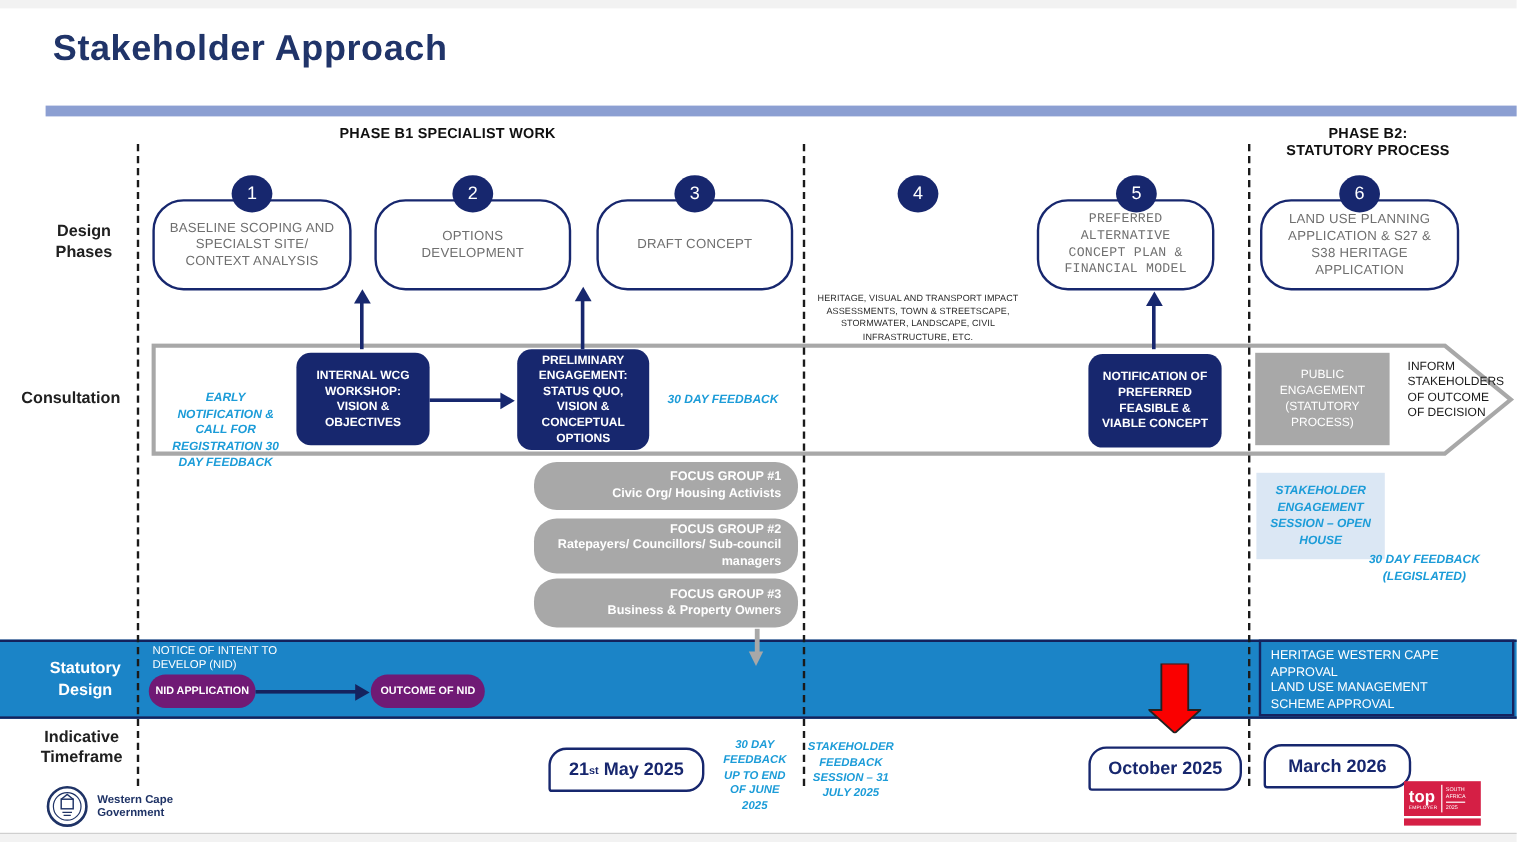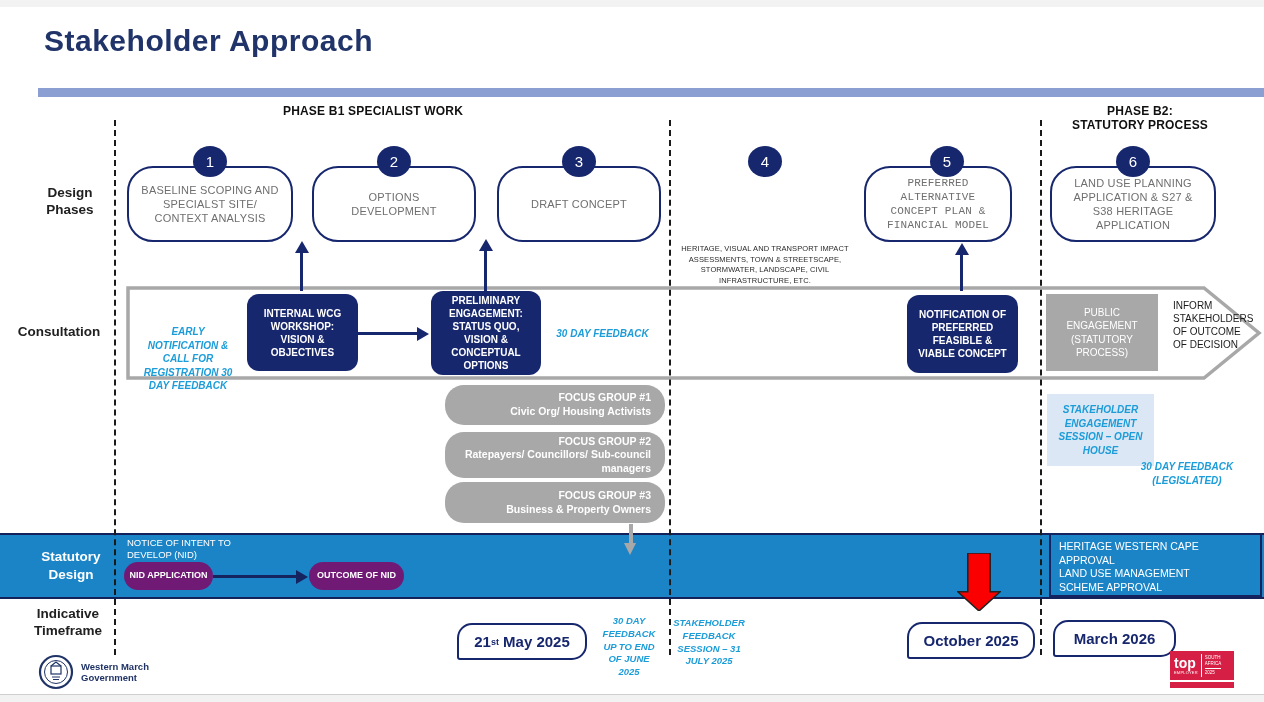--- a/index.html
+++ b/index.html
@@ -171,21 +171,21 @@
 
   <div class="abs" style="left:38px;top:654px;display:flex;align-items:center;">
     <svg width="36" height="36" viewBox="0 0 36 36">
       <circle cx="18" cy="18" r="16" fill="#ffffff" stroke="#1f3366" stroke-width="2.2"></circle>
       <circle cx="18" cy="18" r="11.5" fill="none" stroke="#1f3366" stroke-width="1"></circle>
       <rect x="13" y="12" width="10" height="8" fill="none" stroke="#1f3366" stroke-width="1.2"></rect>
       <path d="M13 12 L18 8 L23 12" fill="none" stroke="#1f3366" stroke-width="1.2"></path>
       <path d="M14 23 h8 M15 25.5 h6" stroke="#1f3366" stroke-width="1.2"></path>
     </svg>
     <div style="margin-left:7px;">
-      <div class="wcg-text">Western March</div>
+      <div class="wcg-text">Western Cape</div>
       <div class="wcg-text">Government</div>
     </div>
   </div>
 
   <div class="abs top-logo-box" style="left:1170px;top:651px;width:64px;height:29px;padding:3px 4px;box-sizing:border-box;">
     <div style="display:flex;flex-direction:column;justify-content:center;">
       <div class="top-word">top</div>
       <div class="top-sub">EMPLOYER</div>
     </div>
     <div class="top-right">

